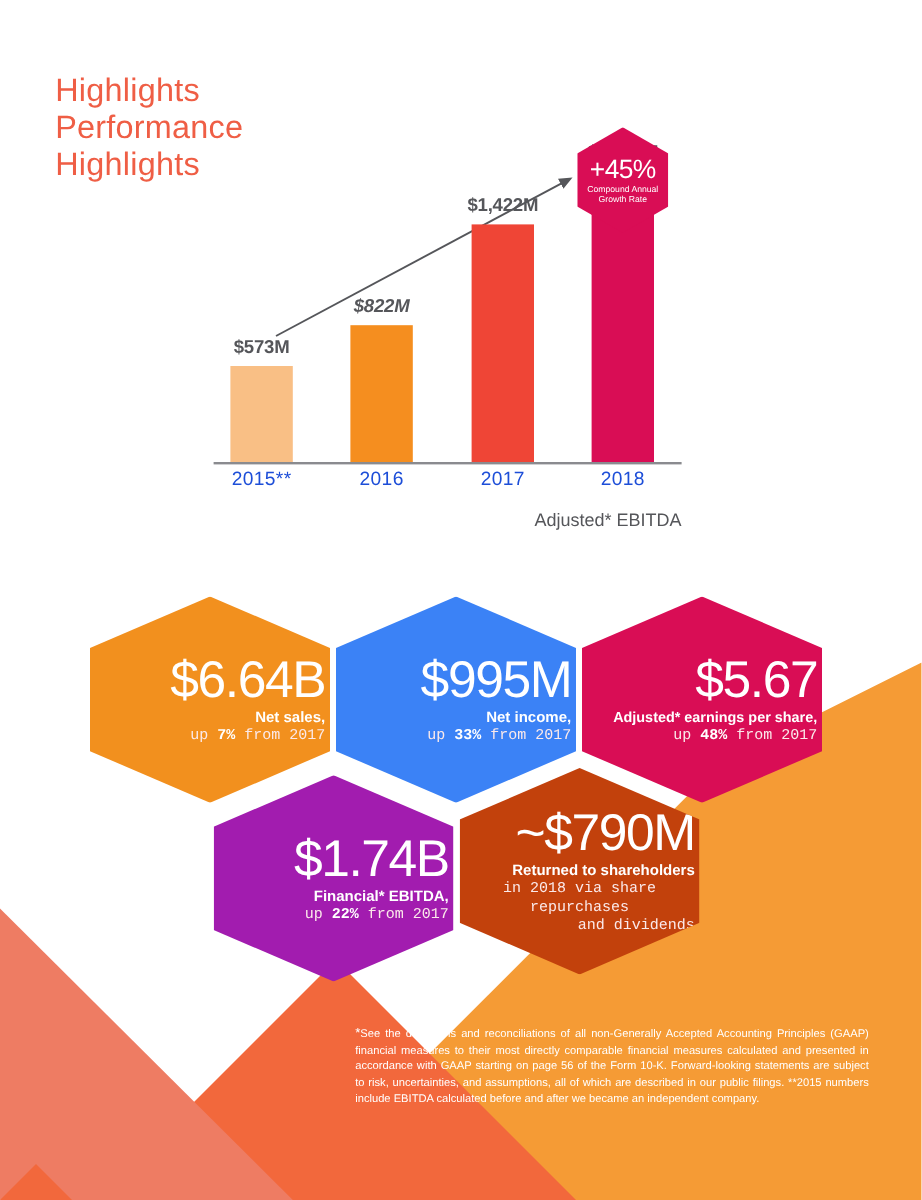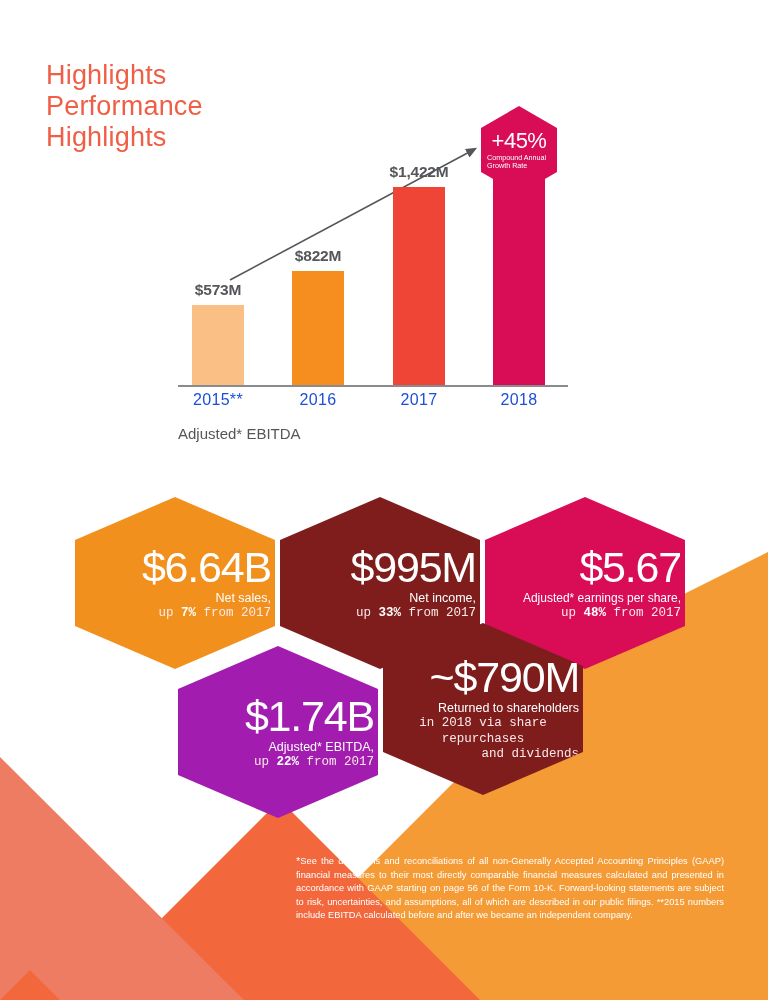--- a/index.html
+++ b/index.html
@@ -91,21 +91,21 @@
     text-align: center;
     font-size: 16px;
     color: #1d4ed8;
     letter-spacing: 0.3px;
   }
   .chart-caption {
     position: absolute;
     top: 305px;
     left: 0;
     width: 390px;
-    text-align: left;
+    text-align: right;
     font-size: 15px;
     color: #55565A;
   }
   .arrow-svg {
     position: absolute;
     left: 0;
     top: 0;
     overflow: visible;
   }
 
@@ -116,20 +116,21 @@
     top: 106px;
     width: 76px;
     height: 88px;
     clip-path: polygon(50% 0%, 100% 25%, 100% 75%, 50% 100%, 0% 75%, 0% 25%);
     background: #D90D55;
     color: #ffffff;
     display: flex;
     flex-direction: column;
     align-items: center;
     justify-content: center;
+    text-align: center;
   }
   .cagr-value {
     font-size: 22px;
     font-weight: 300;
     line-height: 22px;
     letter-spacing: -0.5px;
   }
   .cagr-label {
     font-size: 7.2px;
     line-height: 8.4px;
@@ -154,21 +155,21 @@
   }
   .hex-value {
     font-size: 43px;
     font-weight: 300;
     line-height: 44px;
     letter-spacing: -1.2px;
     white-space: nowrap;
   }
   .hex-label {
     font-size: 12.5px;
-    font-weight: normal;
+    font-weight: bold;
     line-height: 15px;
     margin-top: 2px;
     white-space: nowrap;
   }
   .hex-sub {
     font-size: 12.5px;
     font-weight: 400;
     line-height: 15.5px;
     color: #FBE9EA;
     font-family: Liberation Mono, monospace;
@@ -223,21 +224,21 @@
     </svg>
 
     <div class="plot">
 
       <div class="bar-group" style="left:14px;">
         <div class="bar-value" style="bottom:86px;">$573M</div>
         <div class="bar" style="height:80px; background:#F9BF85;"></div>
       </div>
 
       <div class="bar-group" style="left:114px;">
-        <div class="bar-value" style="bottom:120px;">$822M</div>
+        <div class="bar-value" style="bottom:120px;font-style:italic;">$822M</div>
         <div class="bar" style="height:114px; background:#F58E1F;"></div>
       </div>
 
       <div class="bar-group" style="left:215px;">
         <div class="bar-value" style="bottom:204px;">$1,422M</div>
         <div class="bar" style="height:198px; background:#EF4536;"></div>
       </div>
 
       <div class="bar-group" style="left:315px;">
         <div class="bar-value" style="bottom:248px;">$1,740M</div>
@@ -262,45 +263,45 @@
   </div>
 
   <div class="hex" style="left:75px; top:497px; background:#F2901E;">
     <div class="hex-value">$6.64B</div>
     <div class="hex-label">Net sales,</div>
     <div class="hex-sub">
       <span>up </span><b>7%</b><span> from 2017</span>
     </div>
   </div>
 
-  <div class="hex" style="left:280px; top:497px; background:#7f1d1d;">
+  <div class="hex" style="left:280px; top:497px; background:#3b82f6;">
     <div class="hex-value">$995M</div>
     <div class="hex-label">Net income,</div>
     <div class="hex-sub">
       <span>up </span><b>33%</b><span> from 2017</span>
     </div>
   </div>
 
   <div class="hex" style="left:485px; top:497px; background:#D90D55;">
     <div class="hex-value">$5.67</div>
     <div class="hex-label" style="font-size:12px;">Adjusted* earnings per share,</div>
     <div class="hex-sub">
       <span>up </span><b>48%</b><span> from 2017</span>
     </div>
   </div>
 
   <div class="hex" style="left:178px; top:646px; background:#a21caf;">
     <div class="hex-value">$1.74B</div>
-    <div class="hex-label">Adjusted* EBITDA,</div>
+    <div class="hex-label">Financial* EBITDA,</div>
     <div class="hex-sub">
       <span>up </span><b>22%</b><span> from 2017</span>
     </div>
   </div>
 
-  <div class="hex" style="left:383px; top:623px; background:#7f1d1d;">
+  <div class="hex" style="left:383px; top:640px; background:#c2410c;">
     <div class="hex-value">~$790M</div>
     <div class="hex-label">Returned to shareholders</div>
     <div class="hex-sub">in 2018 via share repurchases</div>
     <div class="hex-sub">and dividends</div>
   </div>
 
   <div class="footnote">
     <span class="fn-star">*</span><span>See the definitions and reconciliations of all non-Generally Accepted Accounting Principles (GAAP) financial measures to their most directly comparable financial measures calculated and presented in accordance with GAAP starting on page 56 of the Form 10-K. Forward-looking statements are subject to risk, uncertainties, and assumptions, all of which are described in our public filings. **2015 numbers include EBITDA calculated before and after we became an independent company.</span>
   </div>
 

